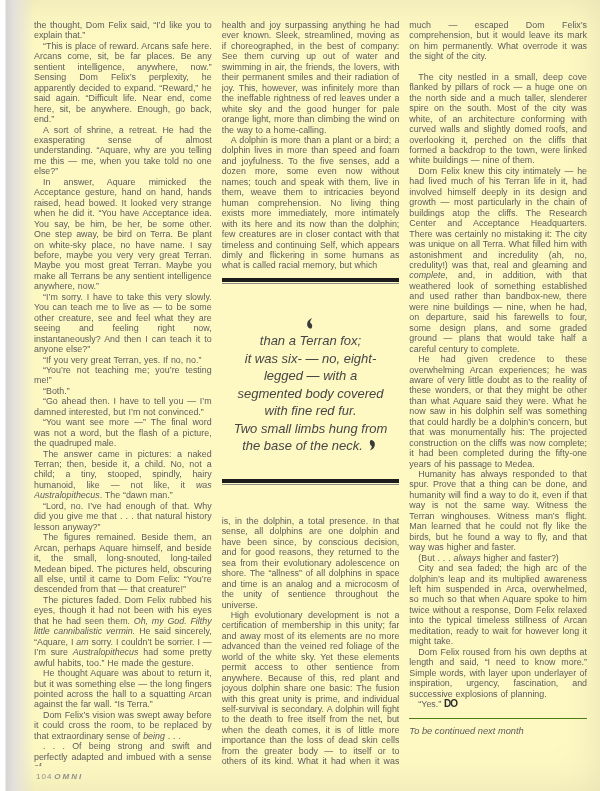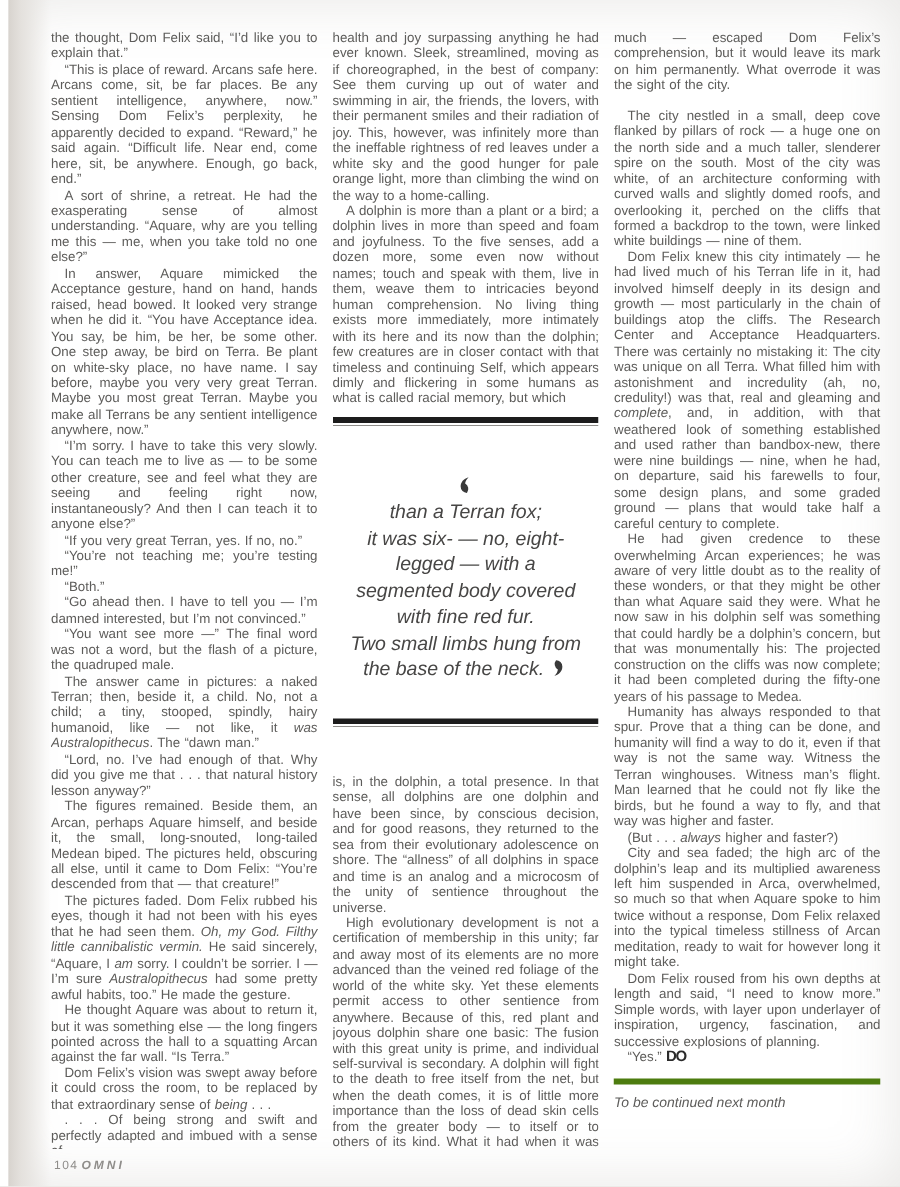--- a/index.html
+++ b/index.html
@@ -1,35 +1,35 @@
 <!DOCTYPE html>
 <html><head>
 <meta charset="utf-8">
 <style>
   html,body{margin:0;padding:0;background:#e9e7e4;}
-  .page{position:relative;width:600px;height:791px;background:#ffffff;overflow:hidden;
+  .page{position:relative;width:600px;height:791px;background:#fef9c3;overflow:hidden;
         font-family:"Liberation Sans","DejaVu Sans",sans-serif;box-shadow:inset 0 0 40px rgba(120,115,108,.18);}
   .gutter{position:absolute;left:0;top:0;bottom:0;width:34px;
         background:linear-gradient(90deg,#ffffff 0px,#ffffff 5px,#d8d4cf 6px,#e4e1dd 14px,rgba(242,241,238,0) 34px);}
   .cols{position:absolute;left:34px;top:20px;right:13px;height:746px;display:flex;gap:10px;overflow:hidden;}
   .col{flex:1 1 0;overflow:hidden;}
   p.para{margin:0;font-size:8.9px;line-height:10.45px;color:#5d5c5a;text-align:justify;
          text-indent:9px;word-spacing:.4px;}
   p.para.noindent{text-indent:0;}
   p.para.sb{margin-top:10px;}
   .it{font-style:italic;}
   .endmark{font-weight:bold;color:#2b2b2b;font-size:10px;letter-spacing:-1px;}
   .thick-rule{height:7px;margin:7px 0 0 0;
          background:linear-gradient(#1c1c1c 0,#1c1c1c 4px,rgba(0,0,0,0) 4px,rgba(0,0,0,0) 5px,#8f8d8a 5px,#8f8d8a 6px,rgba(0,0,0,0) 6px);}
   .pullquote{margin:30px 4px 24px 4px;text-align:center;}
   .pq-line{font-size:13px;line-height:17.5px;font-style:italic;color:#474645;}
   .pq-ball{display:inline-block;vertical-align:baseline;margin:0 3px;}
   .pq-ball svg{display:inline-block;vertical-align:-1px;}
   .col2-bottom{margin-top:30px;}
-  .continued{margin-top:9px;border-top:4px solid #4d7c0f;padding-top:7px;}
+  .continued{margin-top:9px;border-top:1px solid #4d7c0f;padding-top:7px;}
   .continued-text{font-size:9.3px;font-style:italic;color:#5d5c5a;}
   .footer{position:absolute;left:36px;bottom:10px;display:flex;align-items:baseline;gap:2px;}
   .folio{font-size:8px;color:#8f8d8a;letter-spacing:1px;}
   .mag{font-size:8px;color:#8f8d8a;letter-spacing:2px;font-weight:bold;font-style:italic;}
 </style>
 </head>
 <body>
 
 <div class="page">
   <div class="gutter"></div>

